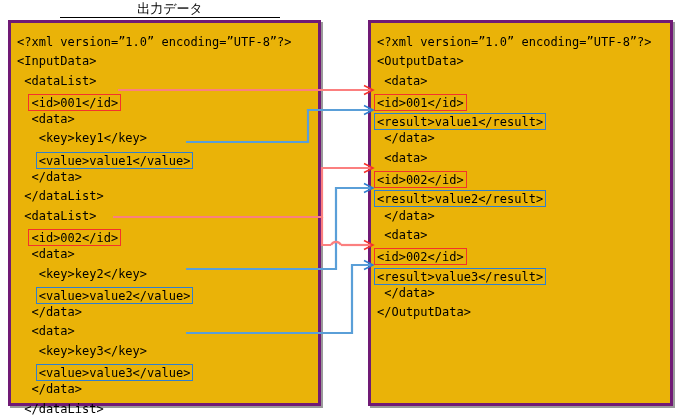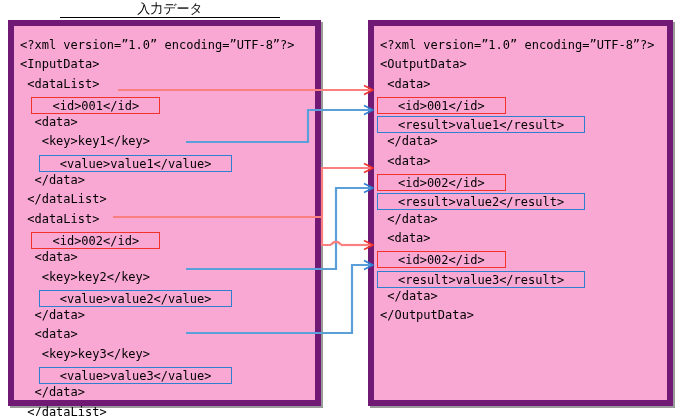--- a/index.html
+++ b/index.html
@@ -15,56 +15,56 @@
     font-family:"DejaVu Sans","Liberation Sans",sans-serif;
     font-size:13px;color:#000;line-height:16px;
     border-bottom:1px solid #000;
     white-space:nowrap;
   }
   #title-input{left:60px;top:1px;width:220px;}
   #title-output{left:418px;top:1px;width:220px;}
 
   
   .panel{
-    position:absolute;background:#f9a8d4;
-    border:6px solid #701a75;
+    position:absolute;background:#eab308;
+    border:3px solid #701a75;
     box-shadow:2px 2px 0 0 #9a9a9a;
     box-sizing:border-box;
     text-decoration:underline;
   }
   #panel-input{left:8px;top:20px;width:313px;height:386px;}
   #panel-output{left:368px;top:20px;width:305px;height:386px;}
 
   
   .code{
     position:absolute;left:0;top:10px;width:100%;
     font-family:"DejaVu Sans Mono","Liberation Mono",monospace;
     font-size:12px;line-height:19.3px;color:#000;
     white-space:pre;
   }
   .code .ln{display:block;height:19.3px;padding-left:6px;box-sizing:border-box;}
 
   
   .hl{
     display:inline-block;box-sizing:border-box;
-    padding:0 20px;margin-left:-3px;
+    padding:0 2px;margin-left:-3px;
     line-height:17px;height:17px;vertical-align:-3px;
   }
   .hl-red{border:1.6px solid #f4322c;}
   .hl-blue{border:1.6px solid #2f7fd0;}
 
   
   #wires{position:absolute;left:0;top:0;width:687px;height:416px;overflow:visible;pointer-events:none;}
 </style>
 </head>
 <body>
 
 <div id="stage">
 
-  <div class="title" id="title-input">入力データ</div>
+  <div class="title" id="title-input">出力データ</div>
 
   <div class="panel" id="panel-input">
     <div class="code" id="code-input"><span class="ln">&lt;?xml version=”1.0” encoding=”UTF-8”?&gt;</span><span class="ln">&lt;InputData&gt;</span><span class="ln"> &lt;dataList&gt;</span><span class="ln">  <span class="hl hl-red">&lt;id&gt;001&lt;/id&gt;</span></span><span class="ln">  &lt;data&gt;</span><span class="ln">   &lt;key&gt;key1&lt;/key&gt;</span><span class="ln">   <span class="hl hl-blue">&lt;value&gt;value1&lt;/value&gt;</span></span><span class="ln">  &lt;/data&gt;</span><span class="ln"> &lt;/dataList&gt;</span><span class="ln"> &lt;dataList&gt;</span><span class="ln">  <span class="hl hl-red">&lt;id&gt;002&lt;/id&gt;</span></span><span class="ln">  &lt;data&gt;</span><span class="ln">   &lt;key&gt;key2&lt;/key&gt;</span><span class="ln">   <span class="hl hl-blue">&lt;value&gt;value2&lt;/value&gt;</span></span><span class="ln">  &lt;/data&gt;</span><span class="ln">  &lt;data&gt;</span><span class="ln">   &lt;key&gt;key3&lt;/key&gt;</span><span class="ln">   <span class="hl hl-blue">&lt;value&gt;value3&lt;/value&gt;</span></span><span class="ln">  &lt;/data&gt;</span><span class="ln"> &lt;/dataList&gt;</span></div>
   </div>
 
   <div class="panel" id="panel-output">
     <div class="code" id="code-output"><span class="ln">&lt;?xml version=”1.0” encoding=”UTF-8”?&gt;</span><span class="ln">&lt;OutputData&gt;</span><span class="ln"> &lt;data&gt;</span><span class="ln"><span class="hl hl-red">&lt;id&gt;001&lt;/id&gt;</span></span><span class="ln"><span class="hl hl-blue">&lt;result&gt;value1&lt;/result&gt;</span></span><span class="ln"> &lt;/data&gt;</span><span class="ln"> &lt;data&gt;</span><span class="ln"><span class="hl hl-red">&lt;id&gt;002&lt;/id&gt;</span></span><span class="ln"><span class="hl hl-blue">&lt;result&gt;value2&lt;/result&gt;</span></span><span class="ln"> &lt;/data&gt;</span><span class="ln"> &lt;data&gt;</span><span class="ln"><span class="hl hl-red">&lt;id&gt;002&lt;/id&gt;</span></span><span class="ln"><span class="hl hl-blue">&lt;result&gt;value3&lt;/result&gt;</span></span><span class="ln"> &lt;/data&gt;</span><span class="ln">&lt;/OutputData&gt;</span></div>
   </div>
 
   <svg id="wires" viewBox="0 0 687 416" width="687" height="416">

